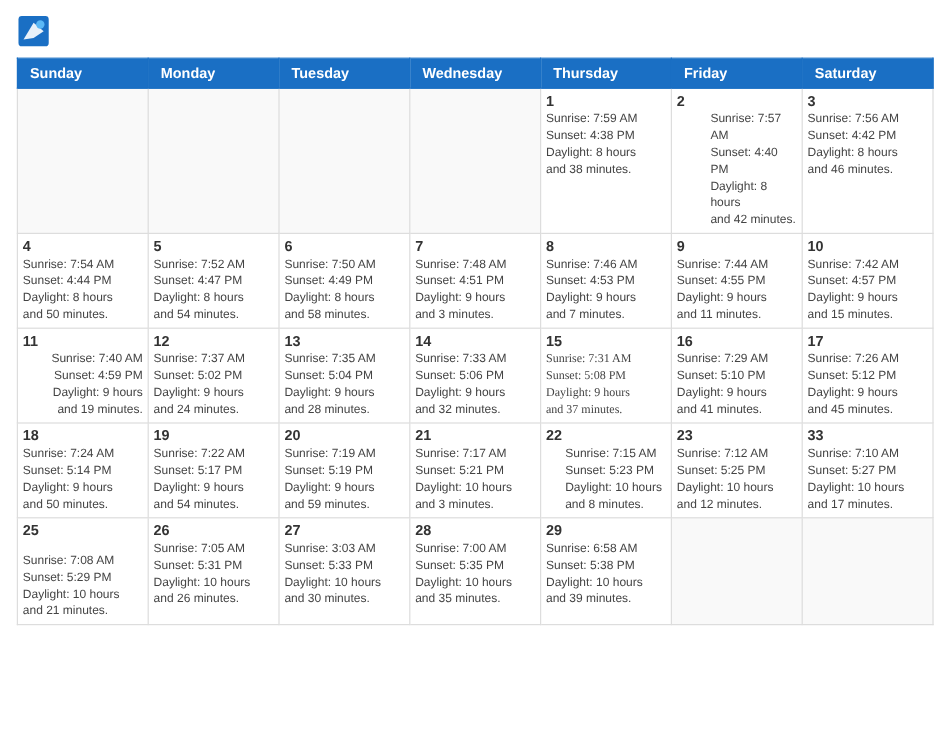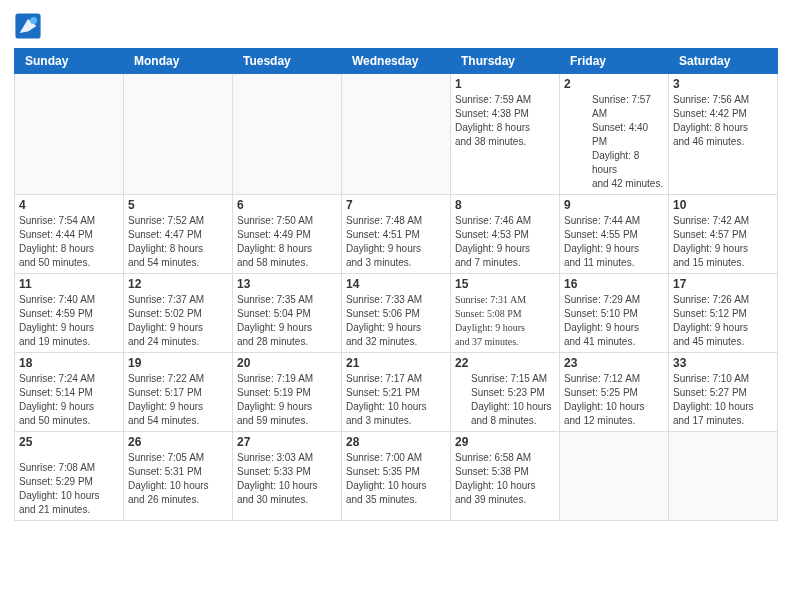--- a/index.html
+++ b/index.html
@@ -201,21 +201,21 @@
             <div class="day-number">10</div>
             <div class="day-info" style="white-space: pre-line;">Sunrise: 7:42 AM
 Sunset: 4:57 PM
 Daylight: 9 hours
 and 15 minutes.</div>
           </td>
         </tr>
         <tr>
           <td>
             <div class="day-number">11</div>
-            <div class="day-info" style="white-space: pre-line;">Sunrise: 7:40 AM
+            <div class="day-info" style="white-space: pre-line; text-align: right;">Sunrise: 7:40 AM
 Sunset: 4:59 PM
 Daylight: 9 hours
 and 19 minutes.</div>
           </td>
           <td>
             <div class="day-number">12</div>
             <div class="day-info" style="white-space: pre-line;">Sunrise: 7:37 AM
 Sunset: 5:02 PM
 Daylight: 9 hours
 and 24 minutes.</div>

